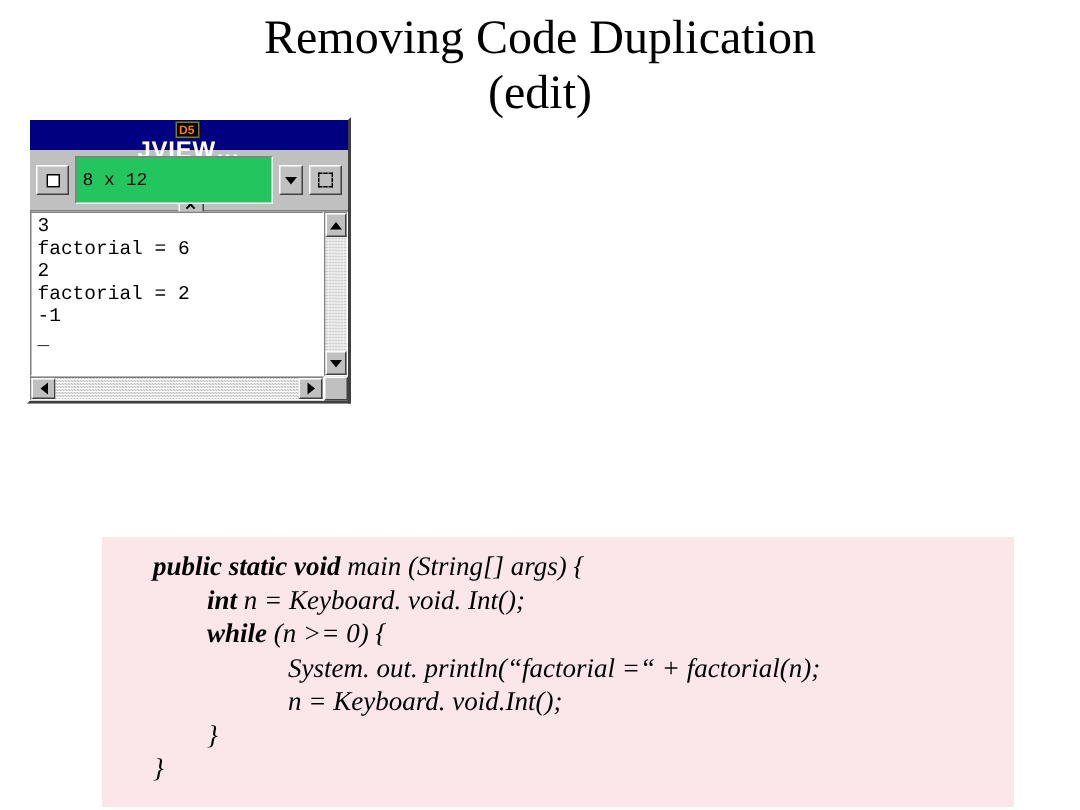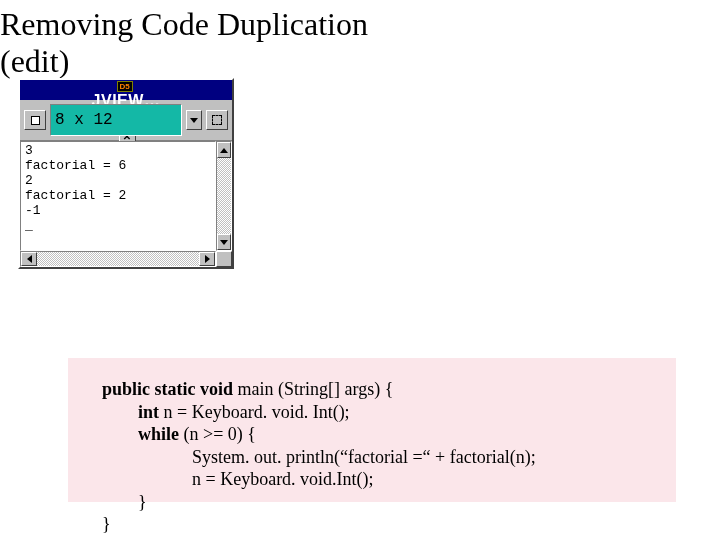--- a/index.html
+++ b/index.html
@@ -6,21 +6,21 @@
   body {
     margin: 0;
     padding: 0;
     width: 720px;
     height: 540px;
     background: #fff;
     font-family: "Times New Roman", serif;
     position: relative;
   }
   .slide-title {
-    text-align: left;
+    text-align: center;
     font-size: 32px;
     margin: 6px 0 10px 0;
     font-weight: normal;
     line-height: 1.15;
   }
 
   
   .win {
     position: absolute;
     left: 18px;
@@ -86,25 +86,25 @@
     border-color: #fff #404040 #404040 #fff;
     display:flex; align-items:center; justify-content:center;
   }
   .sysbtn .sq { width:9px; height:9px; border:1px solid #000; background:#fff; }
   .fontbox {
     flex:1;
     display:flex;
     align-items:center;
     border: 1px solid;
     border-color: #808080 #fff #fff #808080;
-    background:#14b8a6;
+    background:#22c55e;
     height: 20px;
     padding: 15px 4px;
     font-family: "Courier New", monospace;
-    font-size: 16px;
+    font-size: 12px;
   }
   .dropbtn {
     width: 16px; height:20px;
     background:#c0c0c0;
     border:1px solid;
     border-color:#fff #404040 #404040 #fff;
     display:flex; align-items:center; justify-content:center;
   }
   .dropbtn span{
     width:0;height:0;border-left:4px solid transparent;border-right:4px solid transparent;border-top:5px solid #000;
@@ -165,27 +165,28 @@
   .sbtn2 .rt{width:0;height:0;border-top:4px solid transparent;border-bottom:4px solid transparent;border-left:5px solid #000;}
   .htrack{flex:1;background:repeating-conic-gradient(#c0c0c0 0% 25%, #fff 0% 50%) 50% / 2px 2px;}
   .grow{width:16px;height:16px;background:#c0c0c0;border:1px solid;border-color:#fff #404040 #404040 #fff;}
 
   
   .codeblock {
     position:absolute;
     left: 68px;
     top: 358px;
     width: 608px;
-    height: 144px;
+    height: 180px;
     background: #fbe6ea;
-    padding: 20px 10px 6px 34px;
+    padding: 8px 10px 6px 34px;
     font-family: "Times New Roman", serif;
     font-size: 18px;
     line-height: 1.25;
     white-space: pre;
+    font-style: italic;
   }
   .kw { font-weight: bold; }
 </style>
 </head>
 <body>
 
 <h1 class="slide-title">Removing Code Duplication<br>(edit)</h1>
 
 <div class="win">
   <div class="titlebar">

